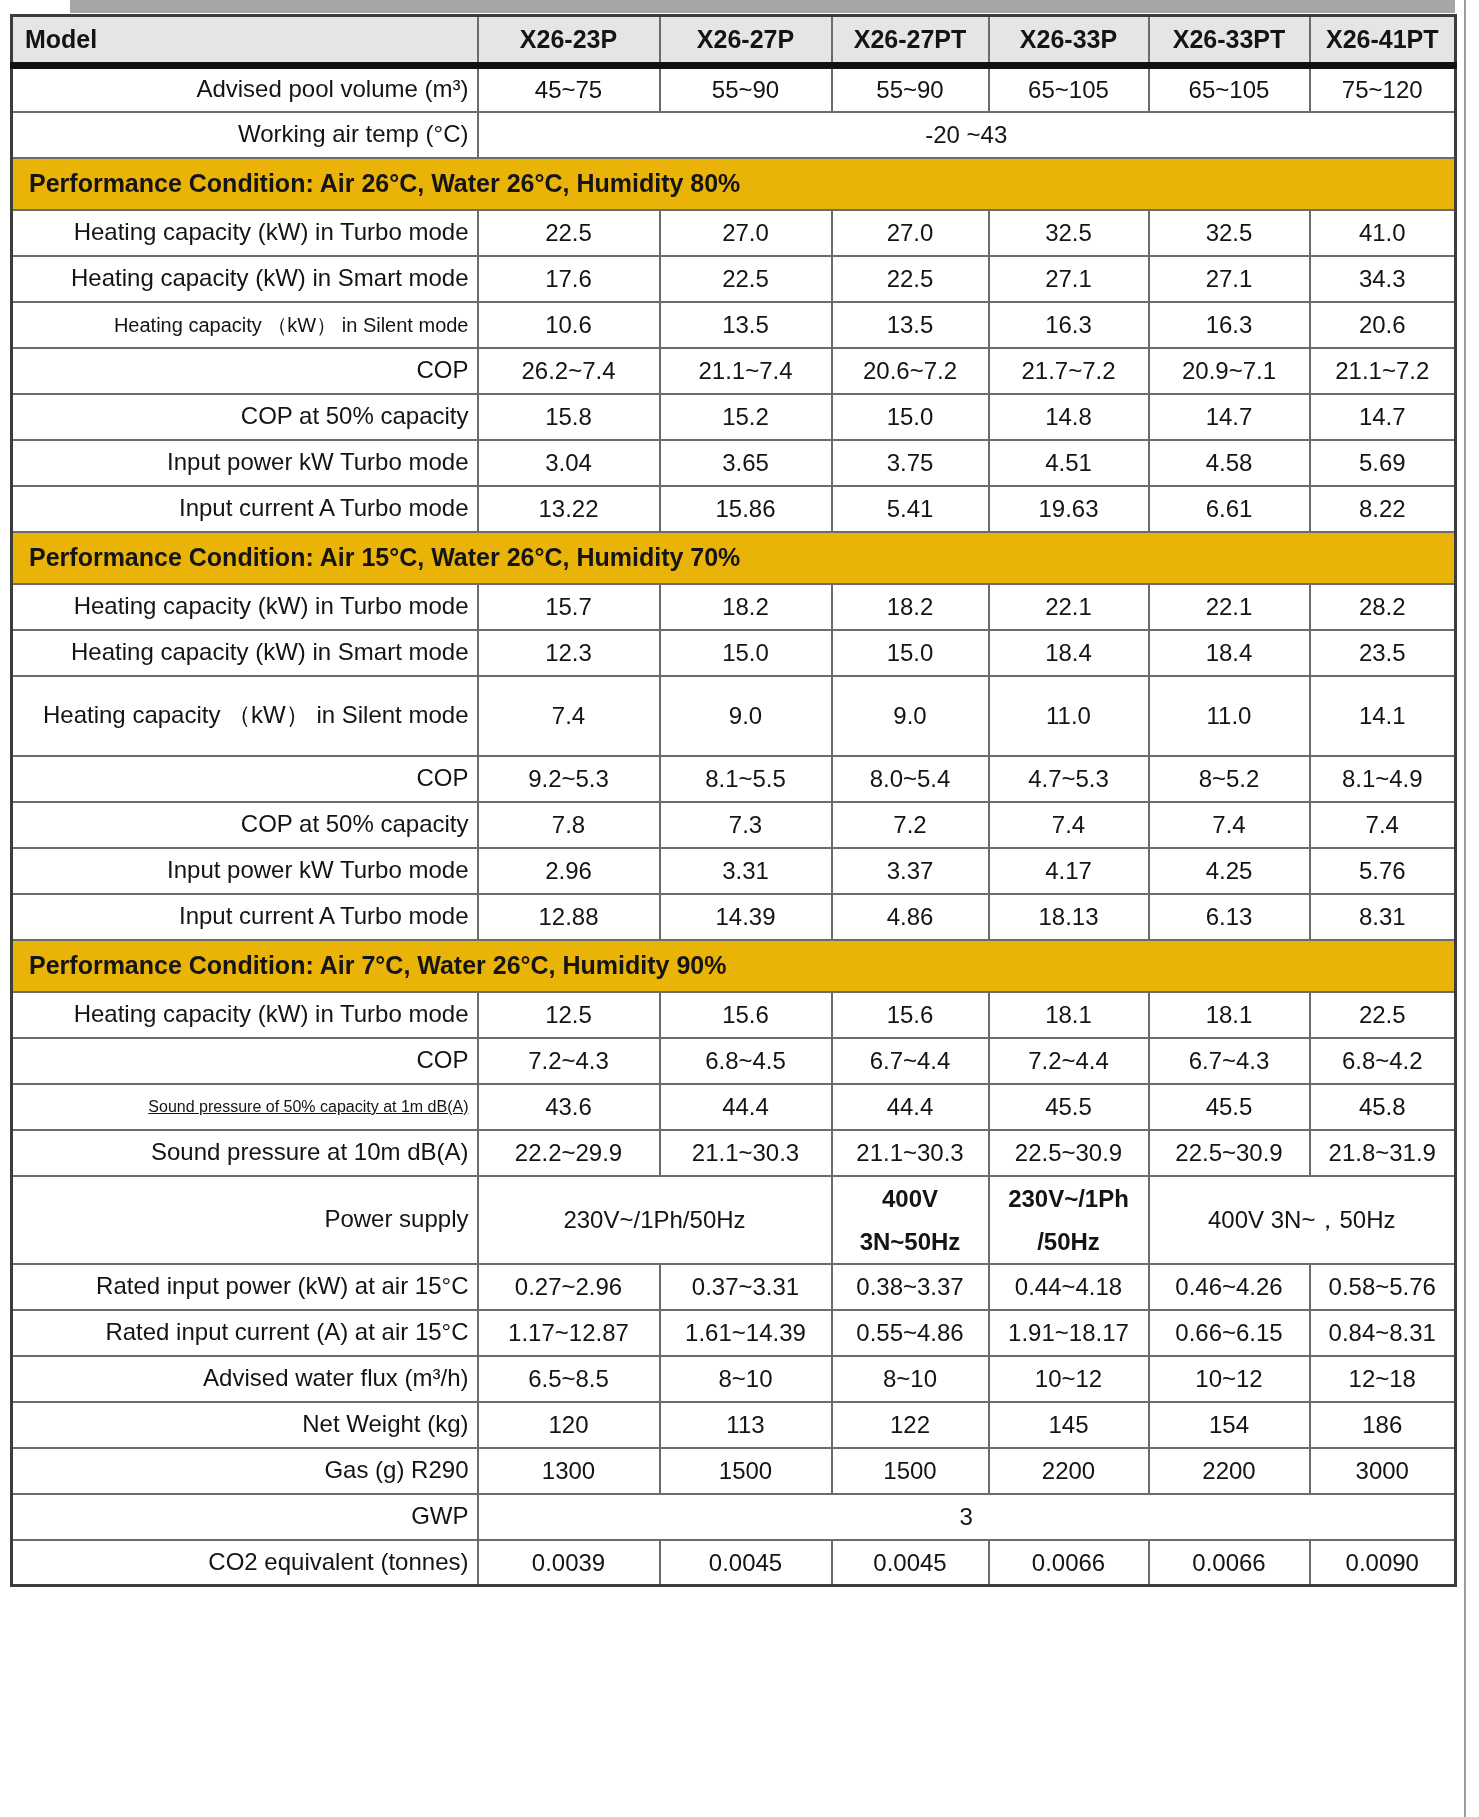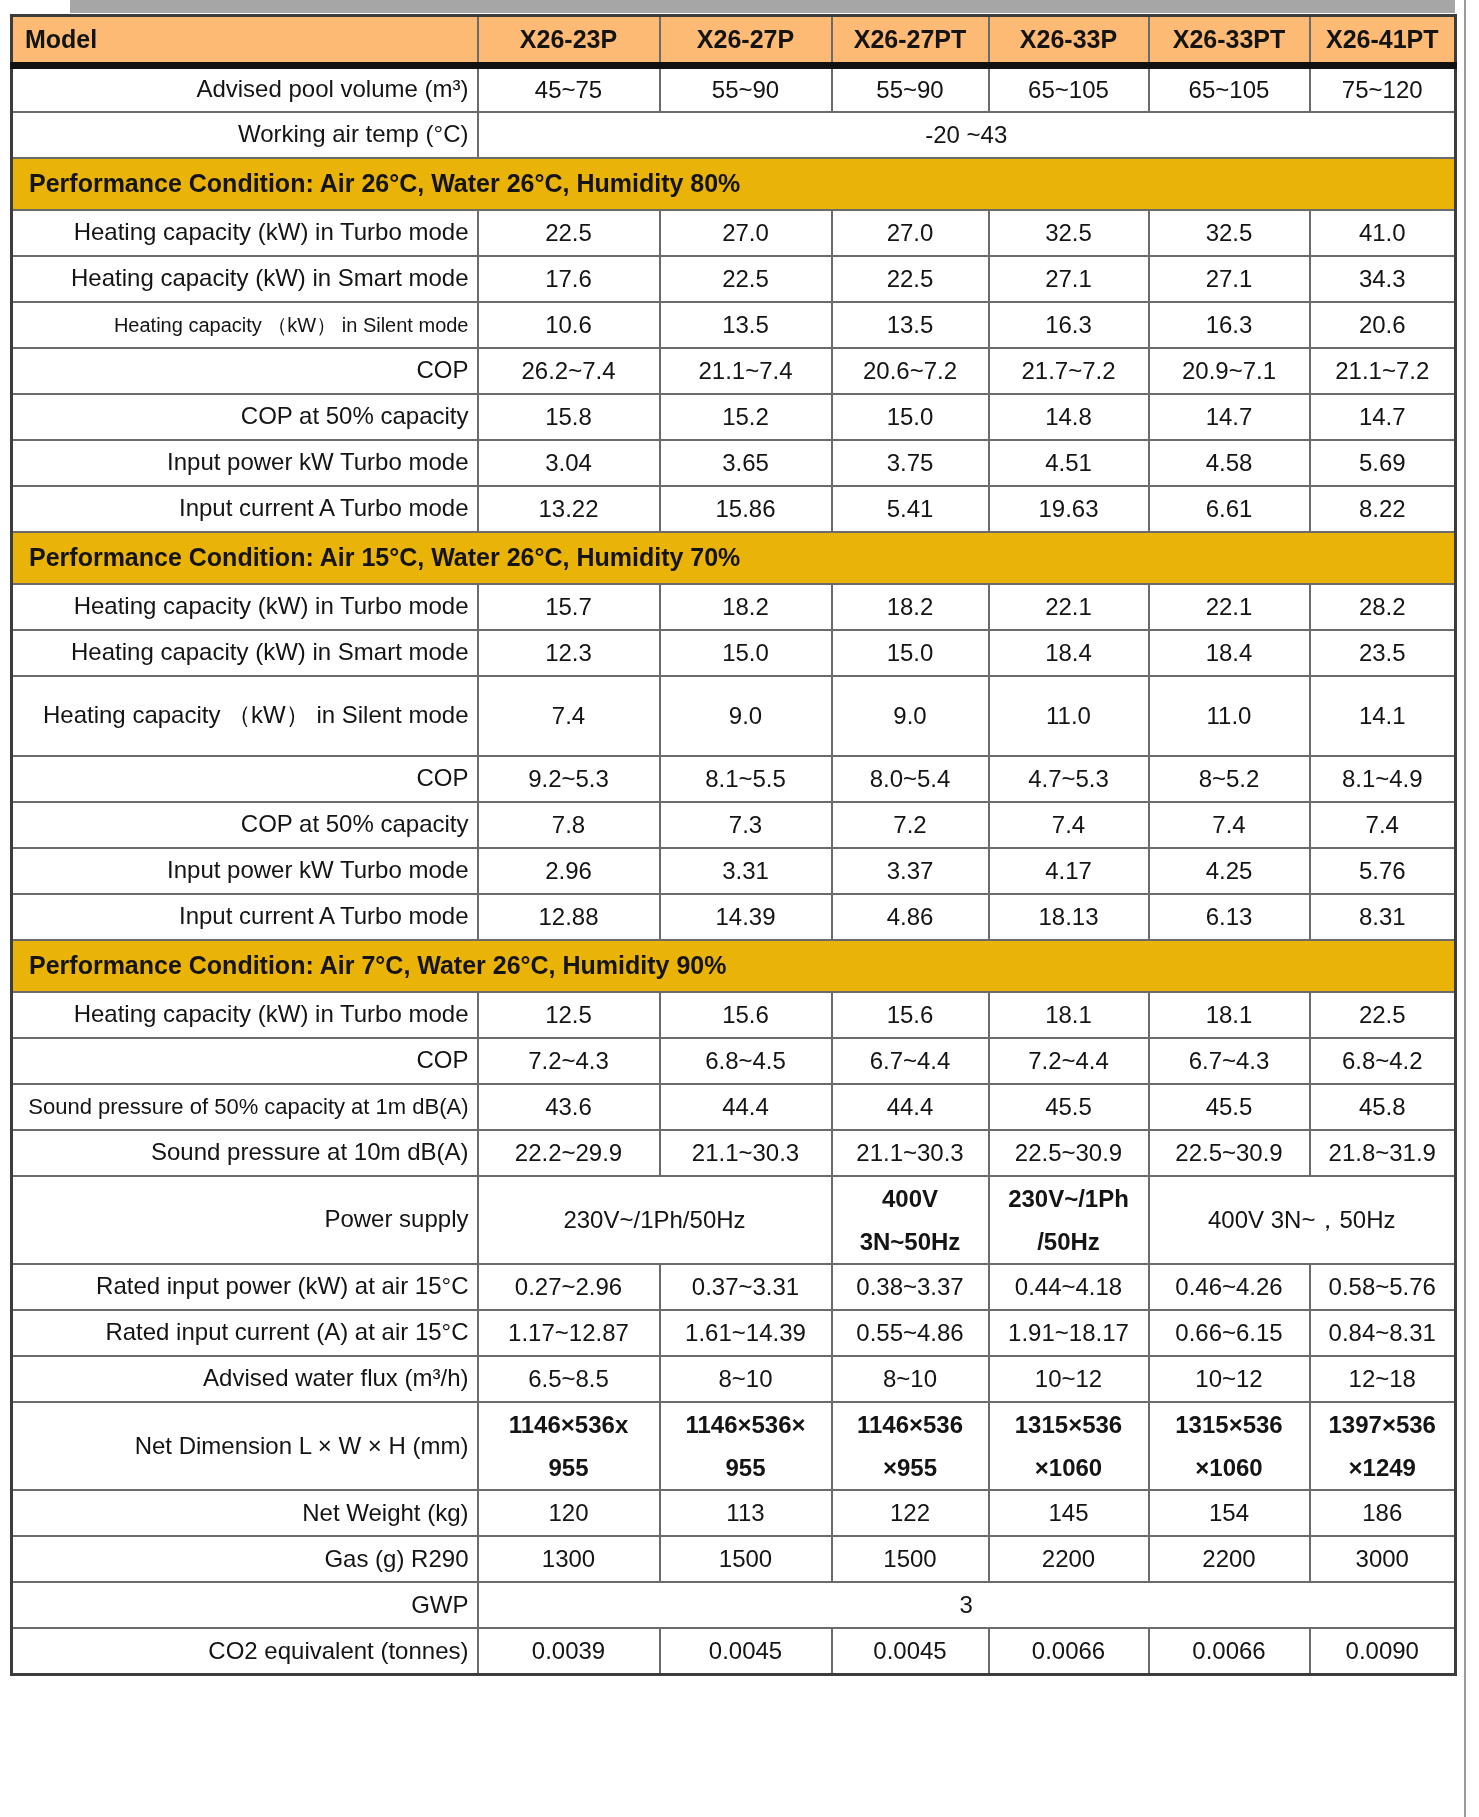--- a/index.html
+++ b/index.html
@@ -4,30 +4,30 @@
 <style>
   html,body{margin:0;padding:0;background:#ffffff;}
   body{position:relative;width:1479px;height:1817px;overflow:hidden;
        font-family:"Liberation Sans", sans-serif;color:#141414;}
   .top-strip{position:absolute;left:70px;top:0;width:1385px;height:13px;background:#a6a6a6;}
   .page-edge{position:absolute;left:1464px;top:0;width:2px;height:1817px;background:#9c9c9c;}
   table.spec{position:absolute;left:10px;top:14px;width:1444px;
              border-collapse:collapse;table-layout:fixed;
              border:3px solid #3c3c3c;}
   th,td{border:2px solid #6b6b6b;padding:0 8px;overflow:hidden;}
-  thead th{background:#fdba74;font-weight:bold;font-size:25px;
+  thead th{background:#e5e5e5;font-weight:bold;font-size:25px;
            border-bottom:7px solid #121212;text-align:center;}
   thead th.label{text-align:left;padding-left:12px;}
   tr.h-head{height:50px;}
   tr.h-norm{height:46px;}
   tr.h-tall{height:80px;}
   tr.h-sect{height:52px;}
   td.label{text-align:right;font-size:24px;padding-left:12px;line-height:1.7;}
   td.label.small{font-size:20px;}
-  td.label.xsmall{font-size:22px;}
+  td.label.xsmall{font-size:16px;text-decoration:underline;}
   td.val{text-align:center;font-size:24px;}
   td.pre{white-space:pre-line;line-height:1.8;font-weight:bold;}
   tr.sect td{background:#eab308;text-align:left;font-weight:bold;
              font-size:25px;padding-left:16px;}
 </style>
 </head>
 <body>
 
 <div class="top-strip"></div>
 <div class="page-edge"></div>
@@ -267,35 +267,20 @@
       </tr>
       <tr class="h-norm">
         <td class="label">Advised water flux (m³/h)</td>
         <td class="val">6.5~8.5</td>
         <td class="val">8~10</td>
         <td class="val">8~10</td>
         <td class="val">10~12</td>
         <td class="val">10~12</td>
         <td class="val">12~18</td>
       </tr>
-      <tr class="h-tall">
-        <td class="label">Net Dimension L × W × H (mm)</td>
-        <td class="val pre">1146×536x
-955</td>
-        <td class="val pre">1146×536×
-955</td>
-        <td class="val pre">1146×536
-×955</td>
-        <td class="val pre">1315×536
-×1060</td>
-        <td class="val pre">1315×536
-×1060</td>
-        <td class="val pre">1397×536
-×1249</td>
-      </tr>
       <tr class="h-norm">
         <td class="label">Net Weight (kg)</td>
         <td class="val">120</td>
         <td class="val">113</td>
         <td class="val">122</td>
         <td class="val">145</td>
         <td class="val">154</td>
         <td class="val">186</td>
       </tr>
       <tr class="h-norm">

